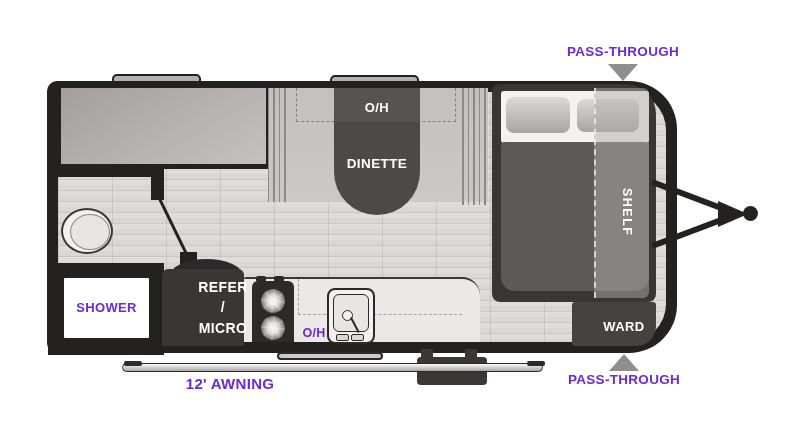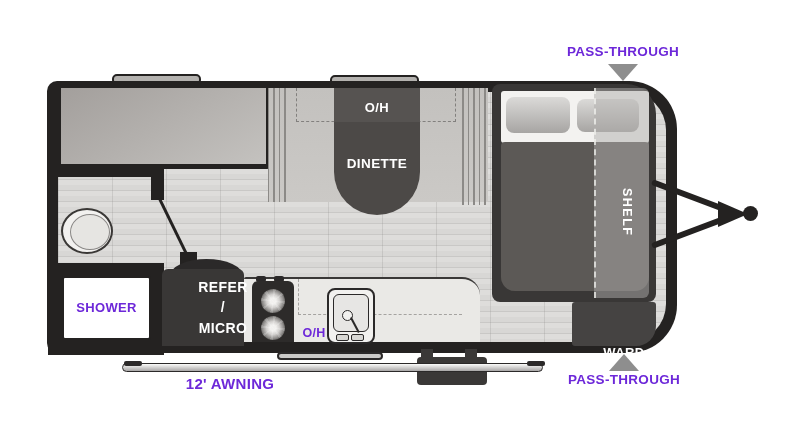--- a/index.html
+++ b/index.html
@@ -140,21 +140,21 @@
 
   <div class="abs bed-platform"></div>
   <div class="abs bed-sheet"></div>
   <div class="abs pillow" style="left:506px;top:97px;width:64px;height:36px;"></div>
   <div class="abs pillow" style="left:577px;top:99px;width:62px;height:33px;"></div>
   <div class="abs mattress"></div>
   <div class="abs shelf-overlay"></div>
   <div class="abs shelf-lbl">SHELF</div>
 
   <div class="abs ward"></div>
-  <div class="abs lblw" style="left:598px;top:319px;width:52px;font-size:13px;margin-top:26px;">WARD</div>
+  <div class="abs lblw" style="left:598px;top:319px;width:52px;font-size:13px;">WARD</div>
 
   <div class="abs counter"></div>
   <div class="abs dash-koh"></div>
   <div class="abs shower-block"></div>
   <div class="abs shower-inner">
     <span class="lbl" style="font-size:13px;">SHOWER</span>
   </div>
   <div class="abs wheel-arc"></div>
   <div class="abs refer">
     <span class="lblw pre" style="font-size:14px;line-height:1.45;margin-left:40px;">REFER

